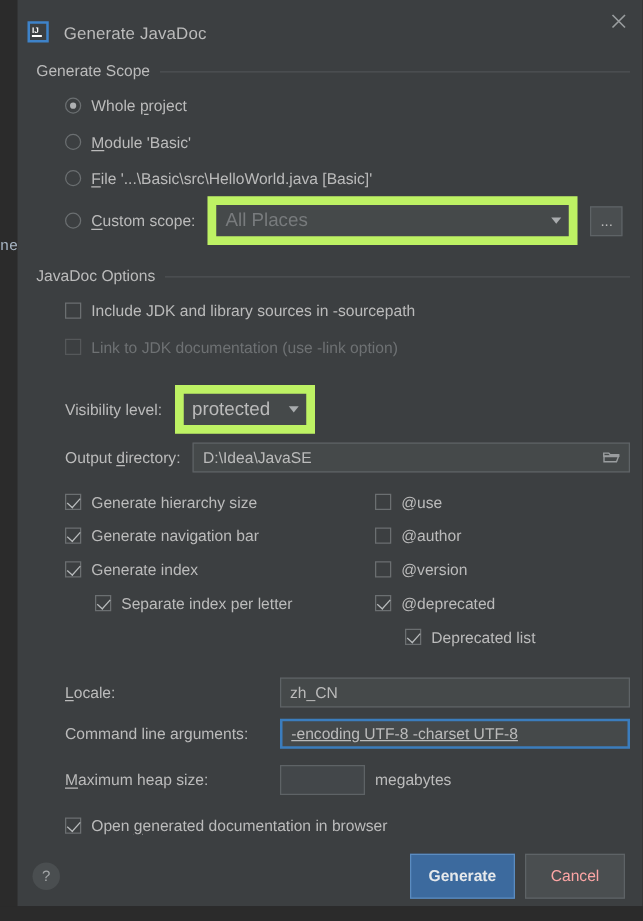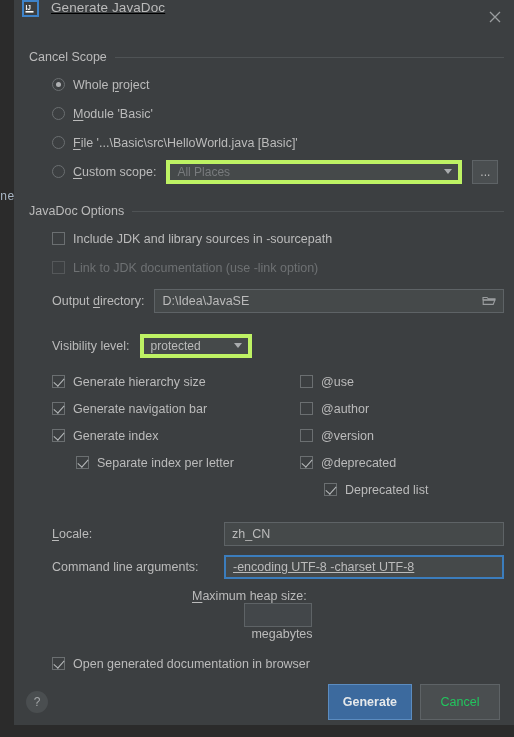--- a/index.html
+++ b/index.html
@@ -28,24 +28,23 @@
     position: absolute;
     left: 14px; top: 0;
     width: 500px; height: 725px;
     background: #3c3f41;
     display: flex; flex-direction: column;
   }
 
   
   .titlebar {
     height: 34px; flex: 0 0 34px;
-    display: flex; align-items: flex-start;
+    display: flex; align-items: flex-end;
     padding: 0 10px 0 8px;
     position: relative;
-    text-decoration: underline;
   }
   .ij-icon {
     width: 17px; height: 17px;
     border: 2px solid #3e83c9;
     background: #3c3f41;
     display: flex; align-items: center; justify-content: center;
     flex: 0 0 auto;
   }
   .ij-icon svg { display: block; }
   .title-text {
@@ -142,26 +141,26 @@
   .field.focus { border: 2px solid #3b7dbd; background: #45494a; }
   .field.empty { background: #43474a; }
 
   .lbl-left {
     color: #bbbbbb; font-size: 12.5px;
     flex: 0 0 auto;
   }
 
   .combo {
     background: #45494a;
-    border: 4px solid #bef264;
-    height: 24px;
+    border: 7px solid #bef264;
+    height: 39px;
     display: flex; align-items: center;
     justify-content: space-between;
     padding: 0 6px 0 7px;
-    color: #bbbbbb; font-size: 12px;
+    color: #bbbbbb; font-size: 15px;
     cursor: pointer;
   }
   .combo.placeholder .cval { color: #787b7d; }
   .caret {
     width: 0; height: 0; margin-left: 10px;
     border-left: 4.5px solid transparent;
     border-right: 4.5px solid transparent;
     border-top: 5px solid #a9acae;
     flex: 0 0 auto;
   }
@@ -207,21 +206,21 @@
     font-size: 12.5px;
     display: flex; align-items: center; justify-content: center;
     cursor: pointer;
   }
   .btn.primary {
     background: #3c6a9e; border: 1px solid #5b8cc0;
     color: #e6e9eb; font-weight: bold;
   }
   .btn.secondary {
     background: #4a4e50; border: 1px solid #5e6366;
-    color: #22c55e;
+    color: #fca5a5;
   }
   .bottom-strip {
     position: absolute; left: 0; bottom: 0;
     width: 514px; height: 12px;
     background: #2b2b2b;
   }
 </style>
 </head>
 <body>
 
@@ -242,21 +241,21 @@
     <div class="close-btn">
       <svg width="12" height="12" viewBox="0 0 12 12">
         <path d="M1 1 L11 11 M11 1 L1 11" stroke="#9a9d9f" stroke-width="1.3" fill="none"></path>
       </svg>
     </div>
   </div>
 
   <div class="body">
 
     <div class="section-head">
-      <span class="lbl">Cancel Scope</span>
+      <span class="lbl">Generate Scope</span>
       <span class="rule"></span>
     </div>
 
     <div class="row">
       <label class="ctl">
         <span class="radio on"></span>
         <span>Whole <span class="mn">p</span>roject</span>
       </label>
     </div>
 
@@ -296,43 +295,43 @@
         <span class="cbox"></span>
         <span>Include JDK and library sources in -sourcepath</span>
       </label>
     </div>
 
     <div class="row">
       <label class="ctl disabled">
         <span class="cbox disabled"></span>
         <span>Link to JDK documentation (use -link option)</span>
       </label>
+    </div>
+
+    <div class="row" style="gap:10px; margin-top:16px;">
+      <span class="lbl-left">Visibility level:</span>
+      <div class="combo" style="width:112px;">
+        <span class="cval">protected</span>
+        <span class="caret"></span>
+      </div>
     </div>
 
     <div class="row" style="gap:10px; margin-top:4px;">
       <span class="lbl-left">Output <span class="mn">d</span>irectory:</span>
       <div class="field" style="flex:1 1 auto;">
         <span>D:\Idea\JavaSE</span>
         <span class="folder-ico">
           <svg width="14" height="12" viewBox="0 0 14 12">
             <path d="M1 2.5 h4 l1.2 1.3 H13 v1 H1 z" fill="none" stroke="#9a9d9f" stroke-width="1.1"></path>
             <path d="M1.2 5.2 h11.6 l-1.6 4.2 H1.2 z" fill="none" stroke="#9a9d9f" stroke-width="1.1"></path>
           </svg>
         </span>
       </div>
     </div>
 
-    <div class="row" style="gap:10px; margin-top:16px;">
-      <span class="lbl-left">Visibility level:</span>
-      <div class="combo" style="width:112px;">
-        <span class="cval">protected</span>
-        <span class="caret"></span>
-      </div>
-    </div>
-
     <div class="two-col" style="margin-top:8px;">
       <div class="col col-left">
 
         <div class="row tight">
           <label class="ctl">
             <span class="cbox on"></span>
             <span>Generate hierarchy size</span>
           </label>
         </div>
 
@@ -405,21 +404,21 @@
       </div>
     </div>
 
     <div class="row" style="margin-top:4px;">
       <span class="lbl-left" style="width:172px;">Command line arguments:</span>
       <div class="field focus" style="flex:1 1 auto;text-decoration:underline;">
         <span>-encoding UTF-8 -charset UTF-8</span>
       </div>
     </div>
 
-    <div class="row" style="margin-top:8px; gap:0;flex-direction:column;">
+    <div class="row" style="margin-top:8px; gap:0;">
       <span class="lbl-left" style="width:172px;"><span class="mn">M</span>aximum heap size:</span>
       <div class="field empty" style="width:68px;">
         <span></span>
       </div>
       <span class="lbl-left" style="margin-left:8px;">megabytes</span>
     </div>
 
     <div class="row" style="margin-top:8px;">
       <label class="ctl">
         <span class="cbox on"></span>

